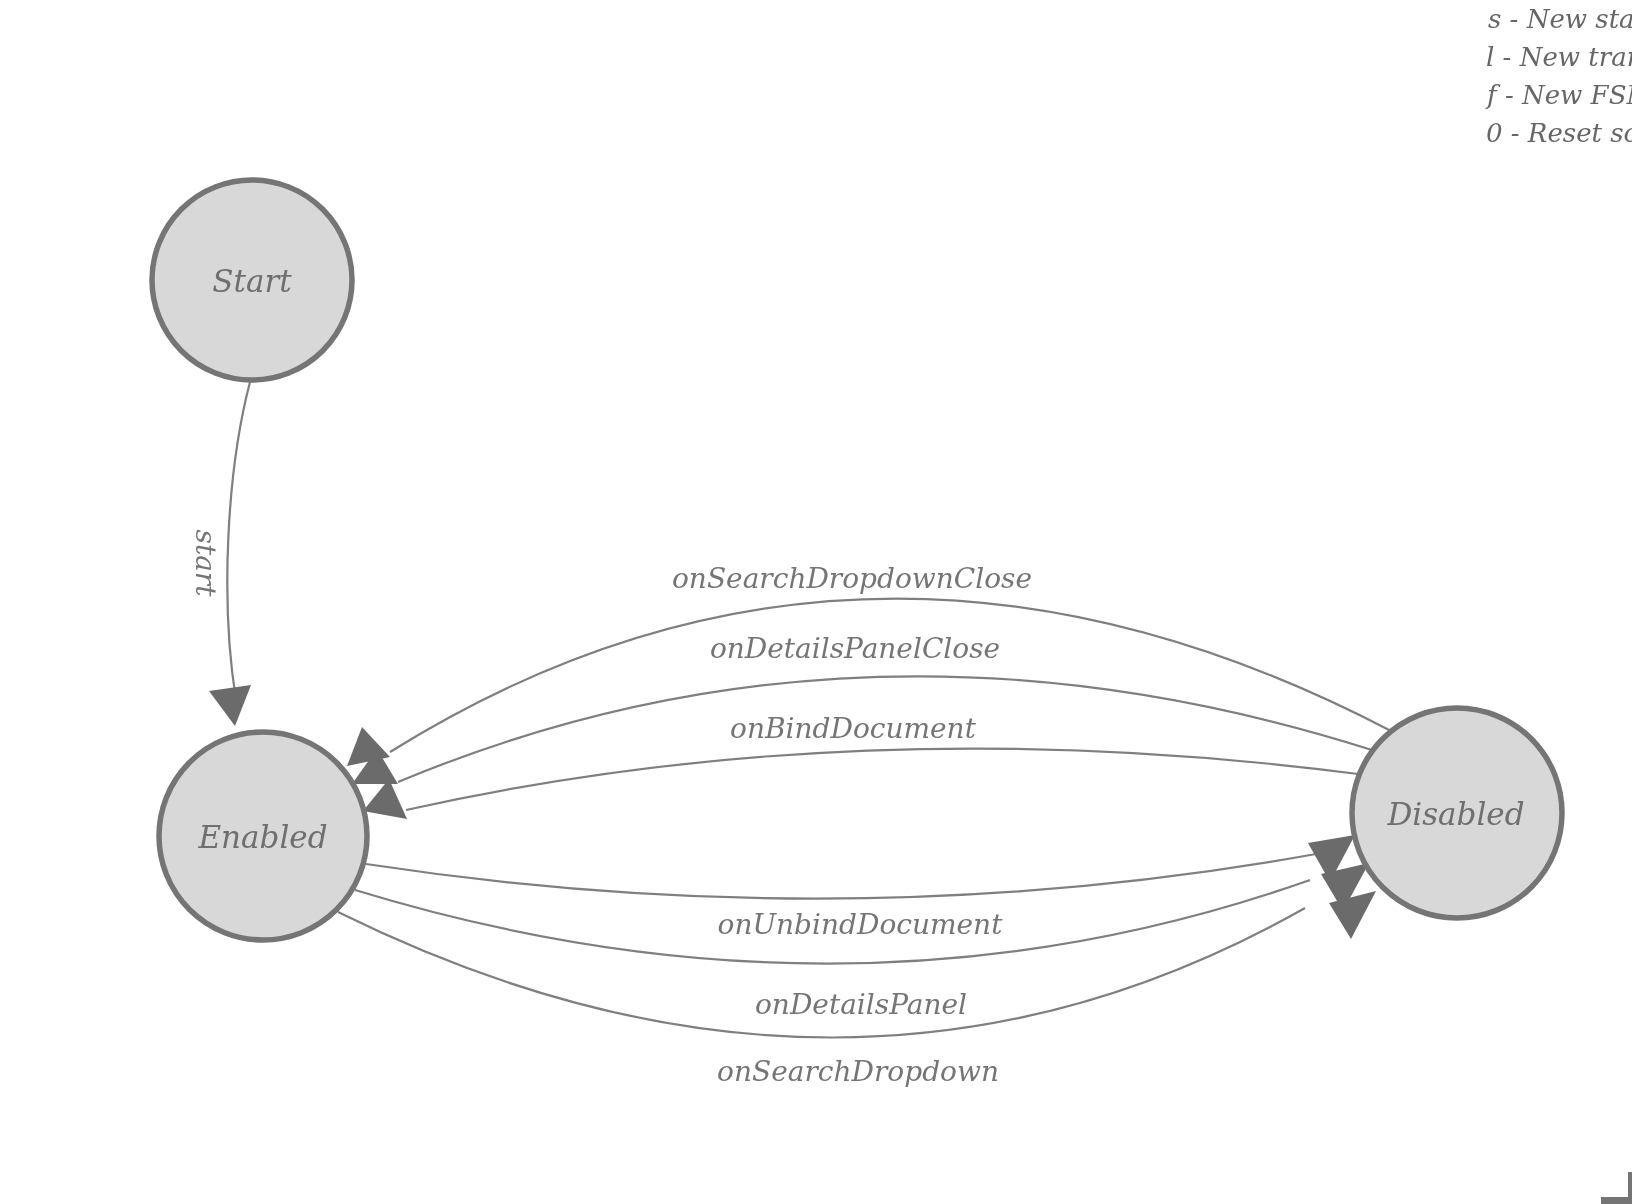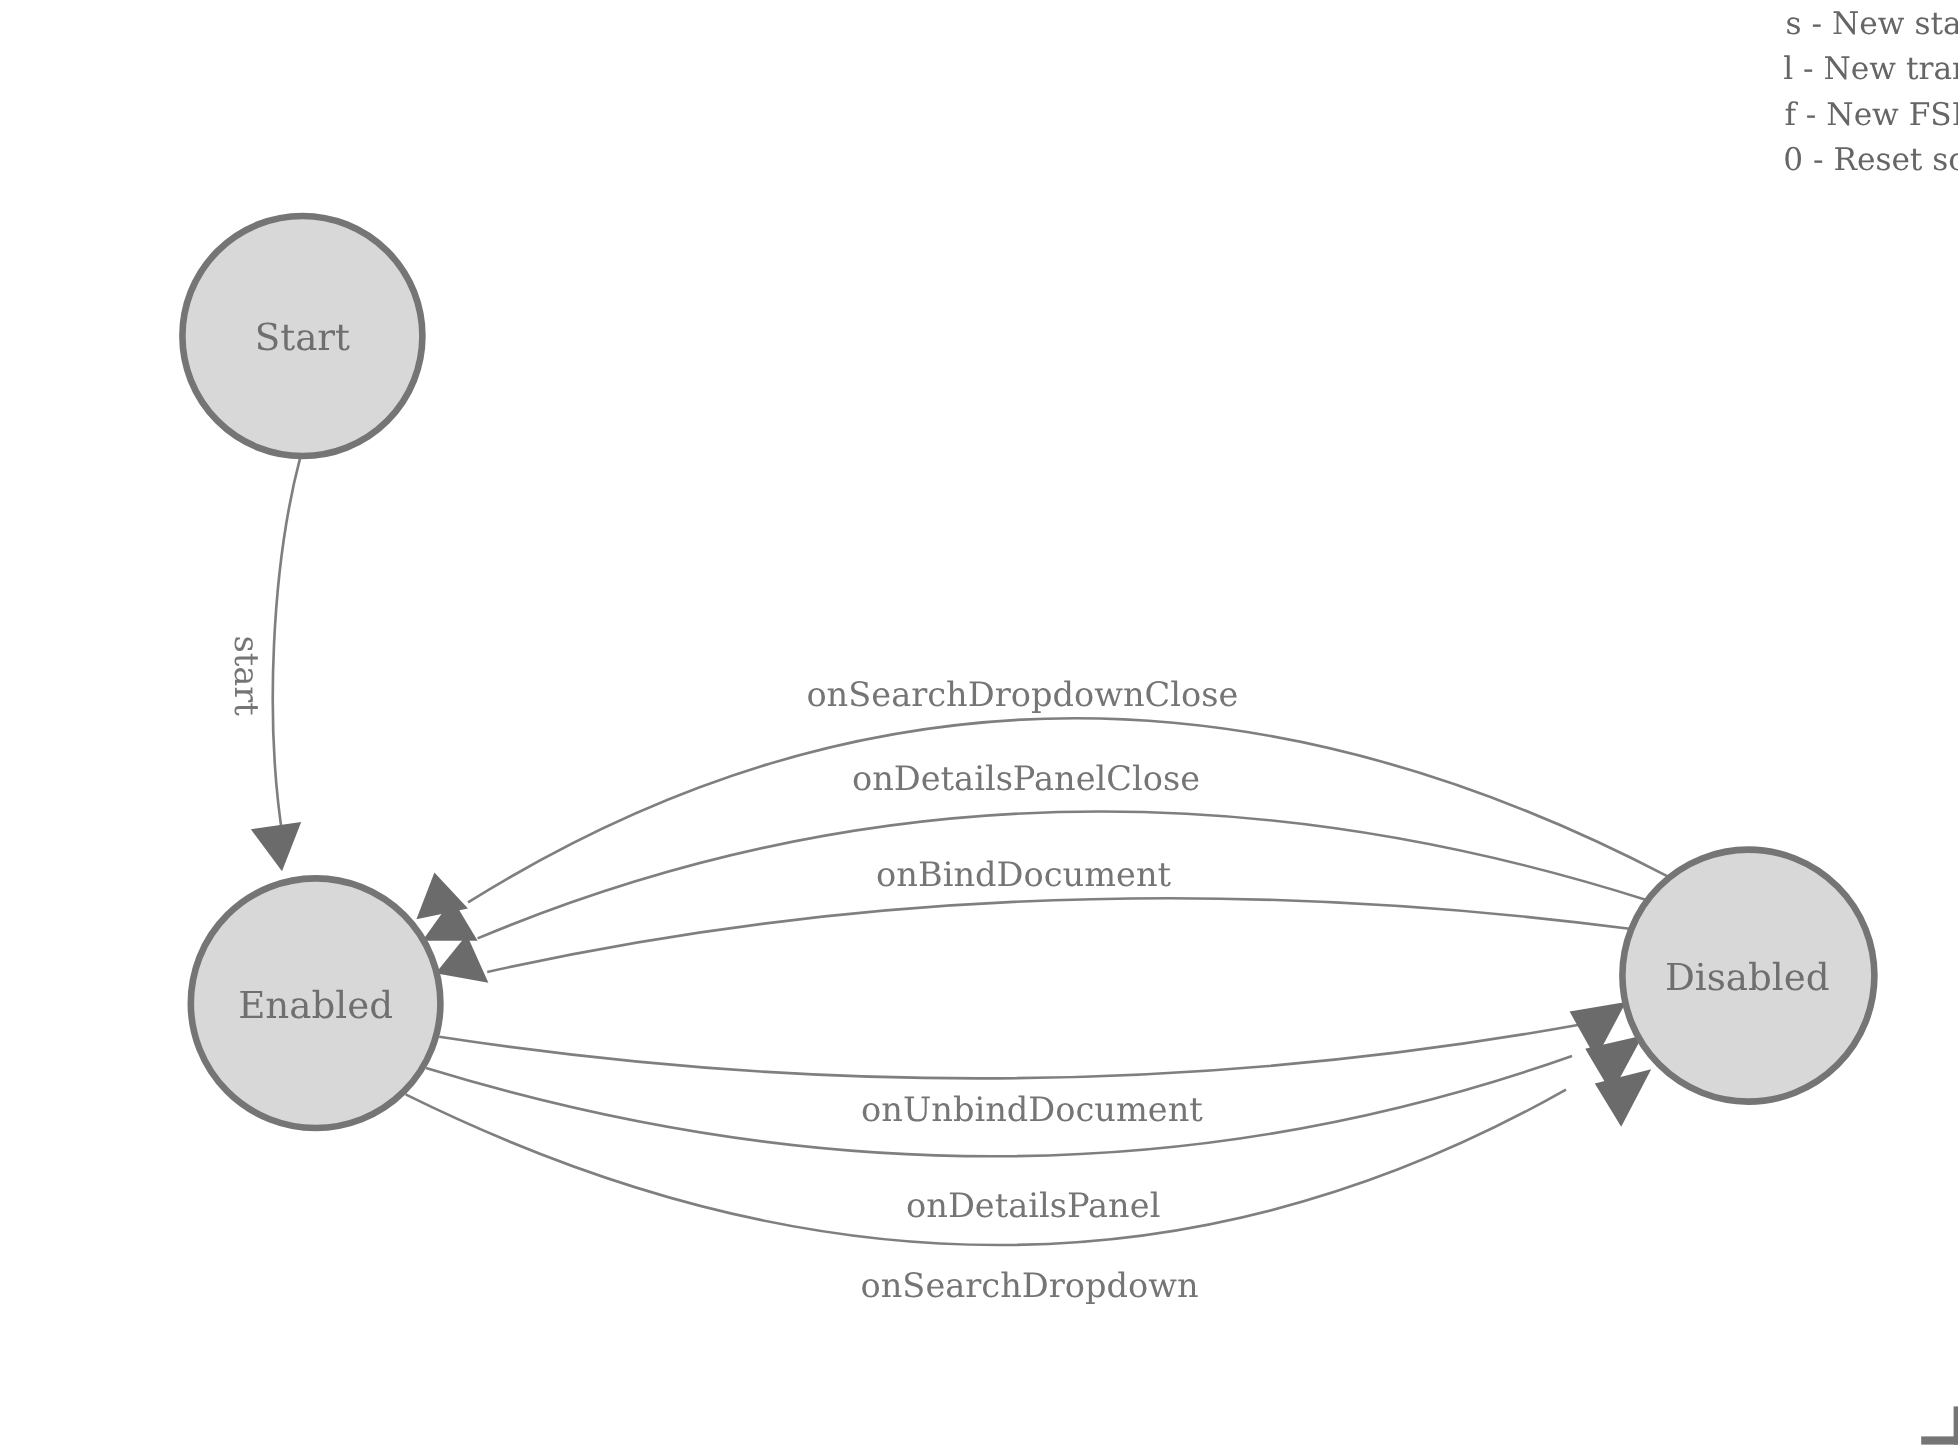--- a/index.html
+++ b/index.html
@@ -8,20 +8,21 @@
     background: #ffffff;
     width: 1632px;
     height: 1204px;
     overflow: hidden;
     font-family: "DejaVu Serif", "Liberation Serif", serif;
   }
   #stage {
     position: relative;
     width: 1584px;
     height: 1204px;
+    font-style: italic;
   }
   svg { display: block; }
 
   .state-circle { fill: #d8d8d8; stroke: #757575; stroke-width: 5.5px; }
   .state-label  { fill: #6f6f6f; font-size: 31px; text-anchor: middle; }
   .edge-line    { fill: none; stroke: #7f7f7f; stroke-width: 2.2px; }
   .arrowhead    { fill: #6b6b6b; stroke: none; }
   .edge-label   { fill: #757575; font-size: 28px; text-anchor: middle; }
   .legend-line  { fill: #666666; font-size: 26px; text-anchor: start; }
   .corner-frag  { fill: #757575; }

